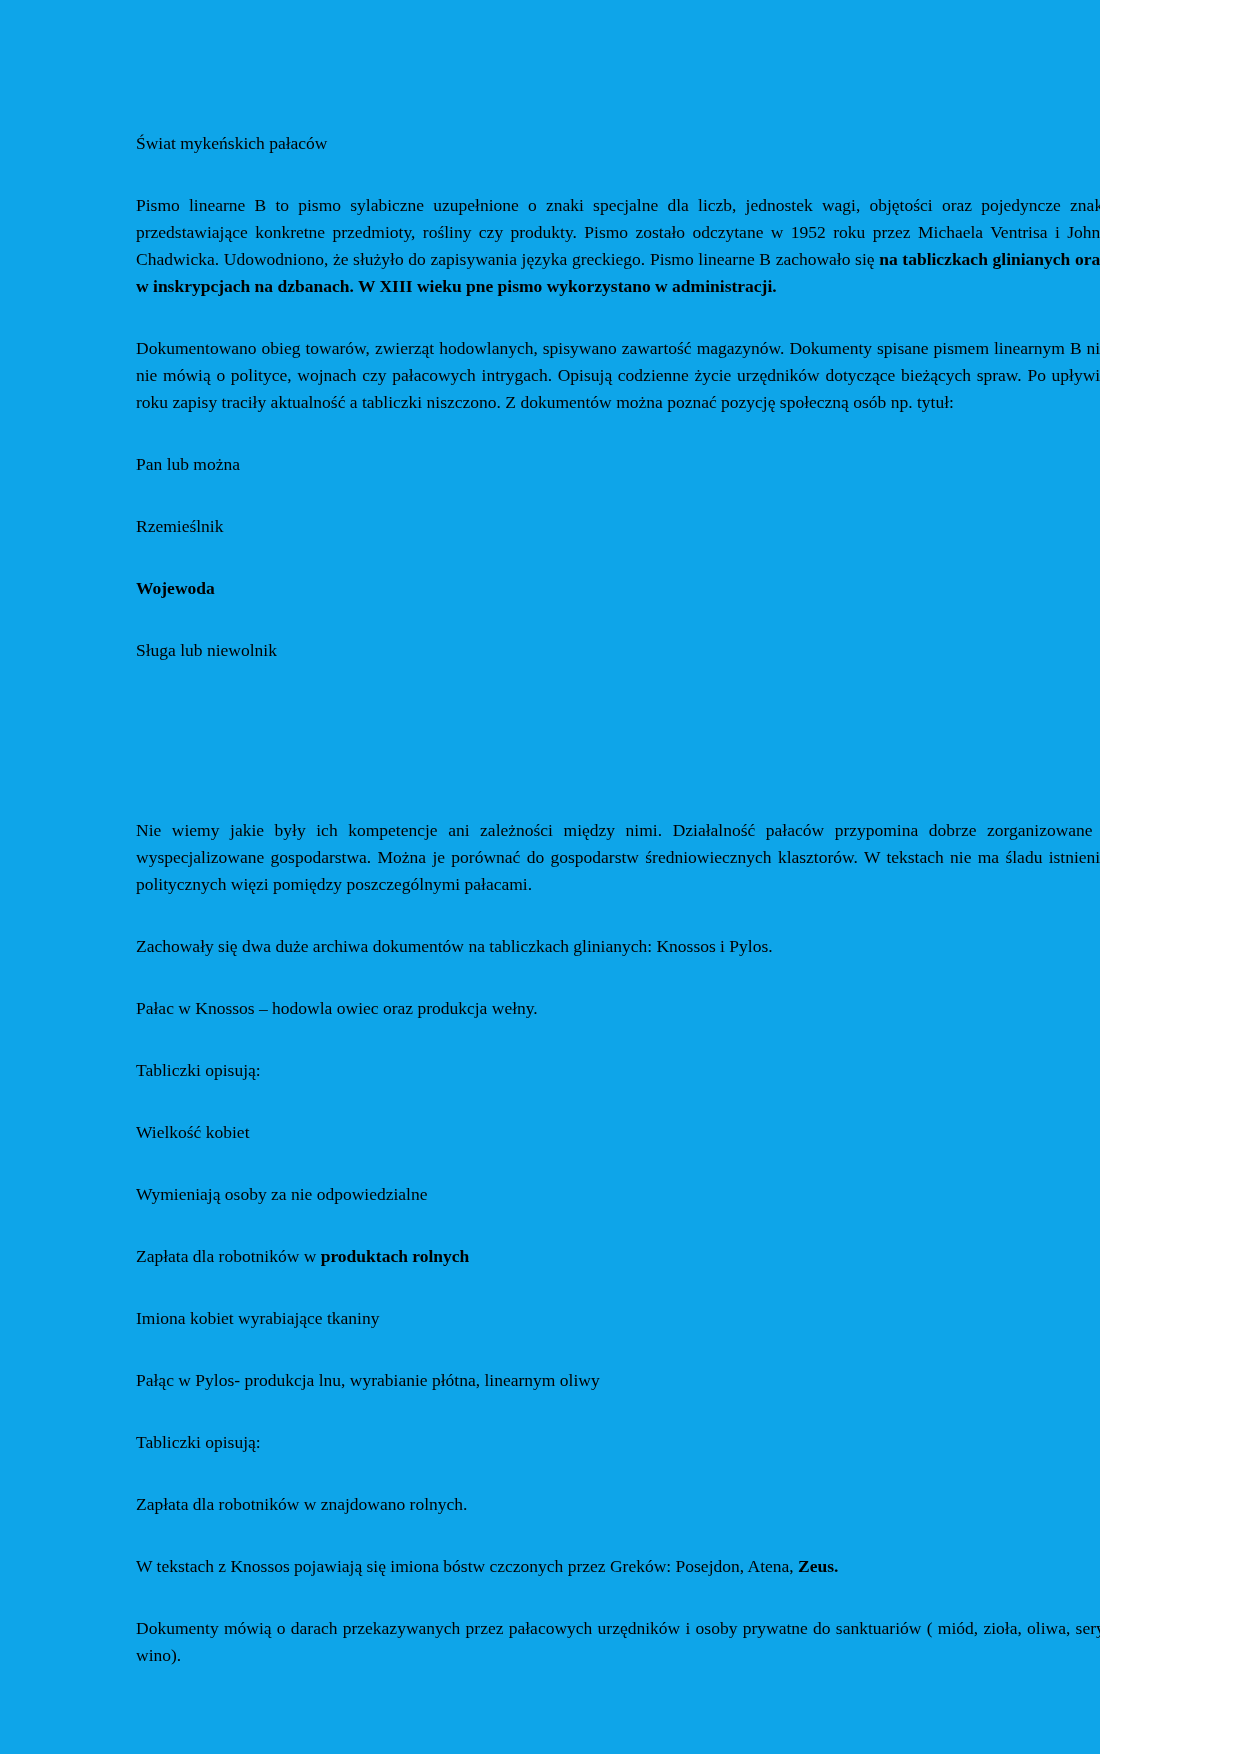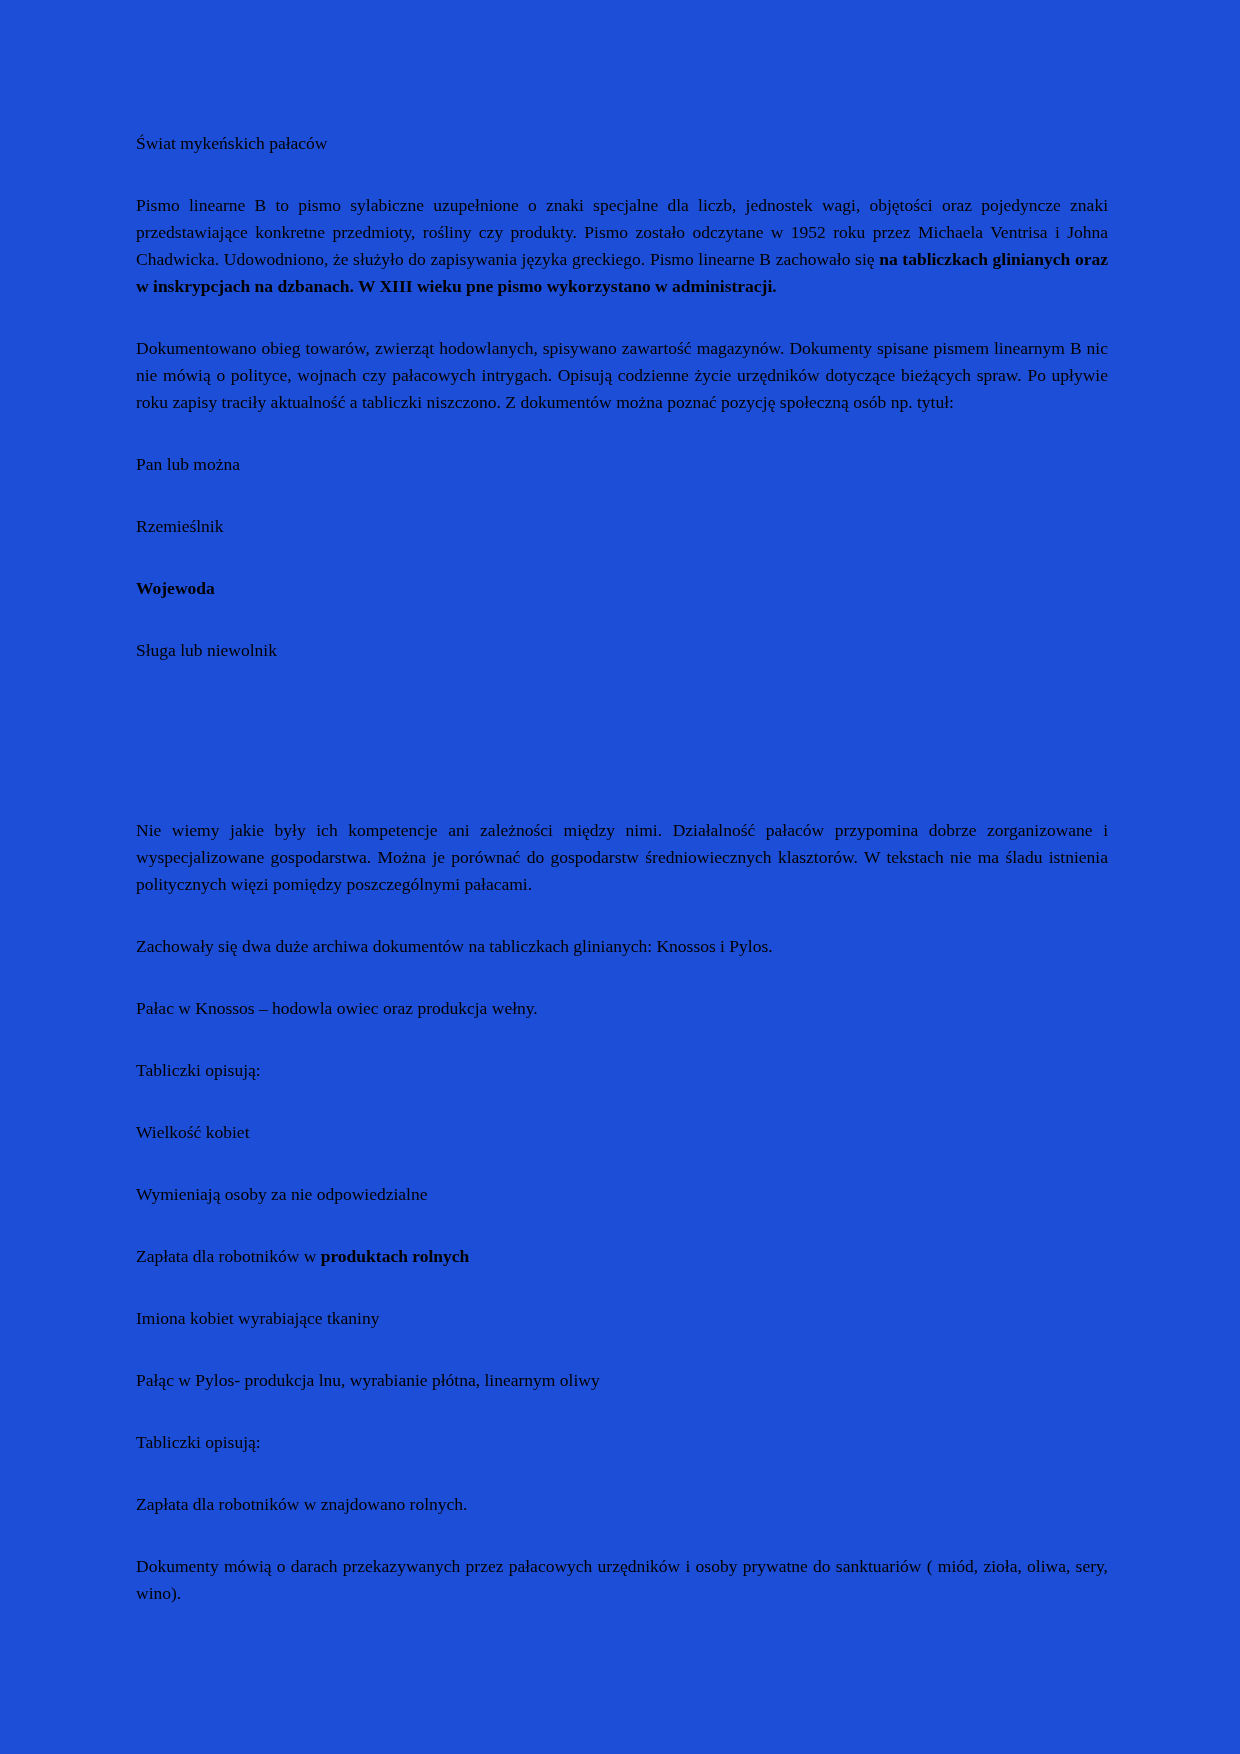--- a/index.html
+++ b/index.html
@@ -2,23 +2,23 @@
 <html lang="pl"><head>
 <meta charset="utf-8">
 <style>
   html, body {
     margin: 0;
     padding: 0;
     background: #ffffff;
   }
   .page {
     position: relative;
-    width: 1240px;
+    width: 1100px;
     height: 1754px;
-    background: #1d4ed8;
+    background: #0ea5e9;
     overflow: hidden;
     font-family: "Liberation Serif", "DejaVu Serif", serif;
     color: #000000;
   }
   .content {
     position: absolute;
     left: 136px;
     top: 130px;
     width: 972px;
     font-size: 17.5px;
@@ -60,16 +60,17 @@
         <div class="block"><span>Zachowały się dwa duże archiwa dokumentów na tabliczkach glinianych: Knossos i Pylos.</span></div>
         <div class="block"><span>Pałac w Knossos – hodowla owiec oraz produkcja wełny.</span></div>
         <div class="block"><span>Tabliczki opisują:</span></div>
         <div class="block"><span>Wielkość kobiet</span></div>
         <div class="block"><span>Wymieniają osoby za nie odpowiedzialne</span></div>
         <div class="block"><span>Zapłata dla robotników w </span><span class="bold">produktach rolnych</span></div>
         <div class="block"><span>Imiona kobiet wyrabiające tkaniny</span></div>
         <div class="block"><span>Pałąc w Pylos- produkcja lnu, wyrabianie płótna, linearnym oliwy</span></div>
         <div class="block"><span>Tabliczki opisują:</span></div>
         <div class="block"><span>Zapłata dla robotników w znajdowano rolnych.</span></div>
+        <div class="block justify"><span>W tekstach z Knossos pojawiają się imiona bóstw czczonych przez Greków: Posejdon, Atena, </span><span class="bold">Zeus.</span></div>
         <div class="block justify"><span>Dokumenty mówią o darach przekazywanych przez pałacowych urzędników i osoby prywatne do sanktuariów ( miód, zioła, oliwa, sery, wino).</span></div>
       </div>
   </div>
 </div>
 
 </body></html>

